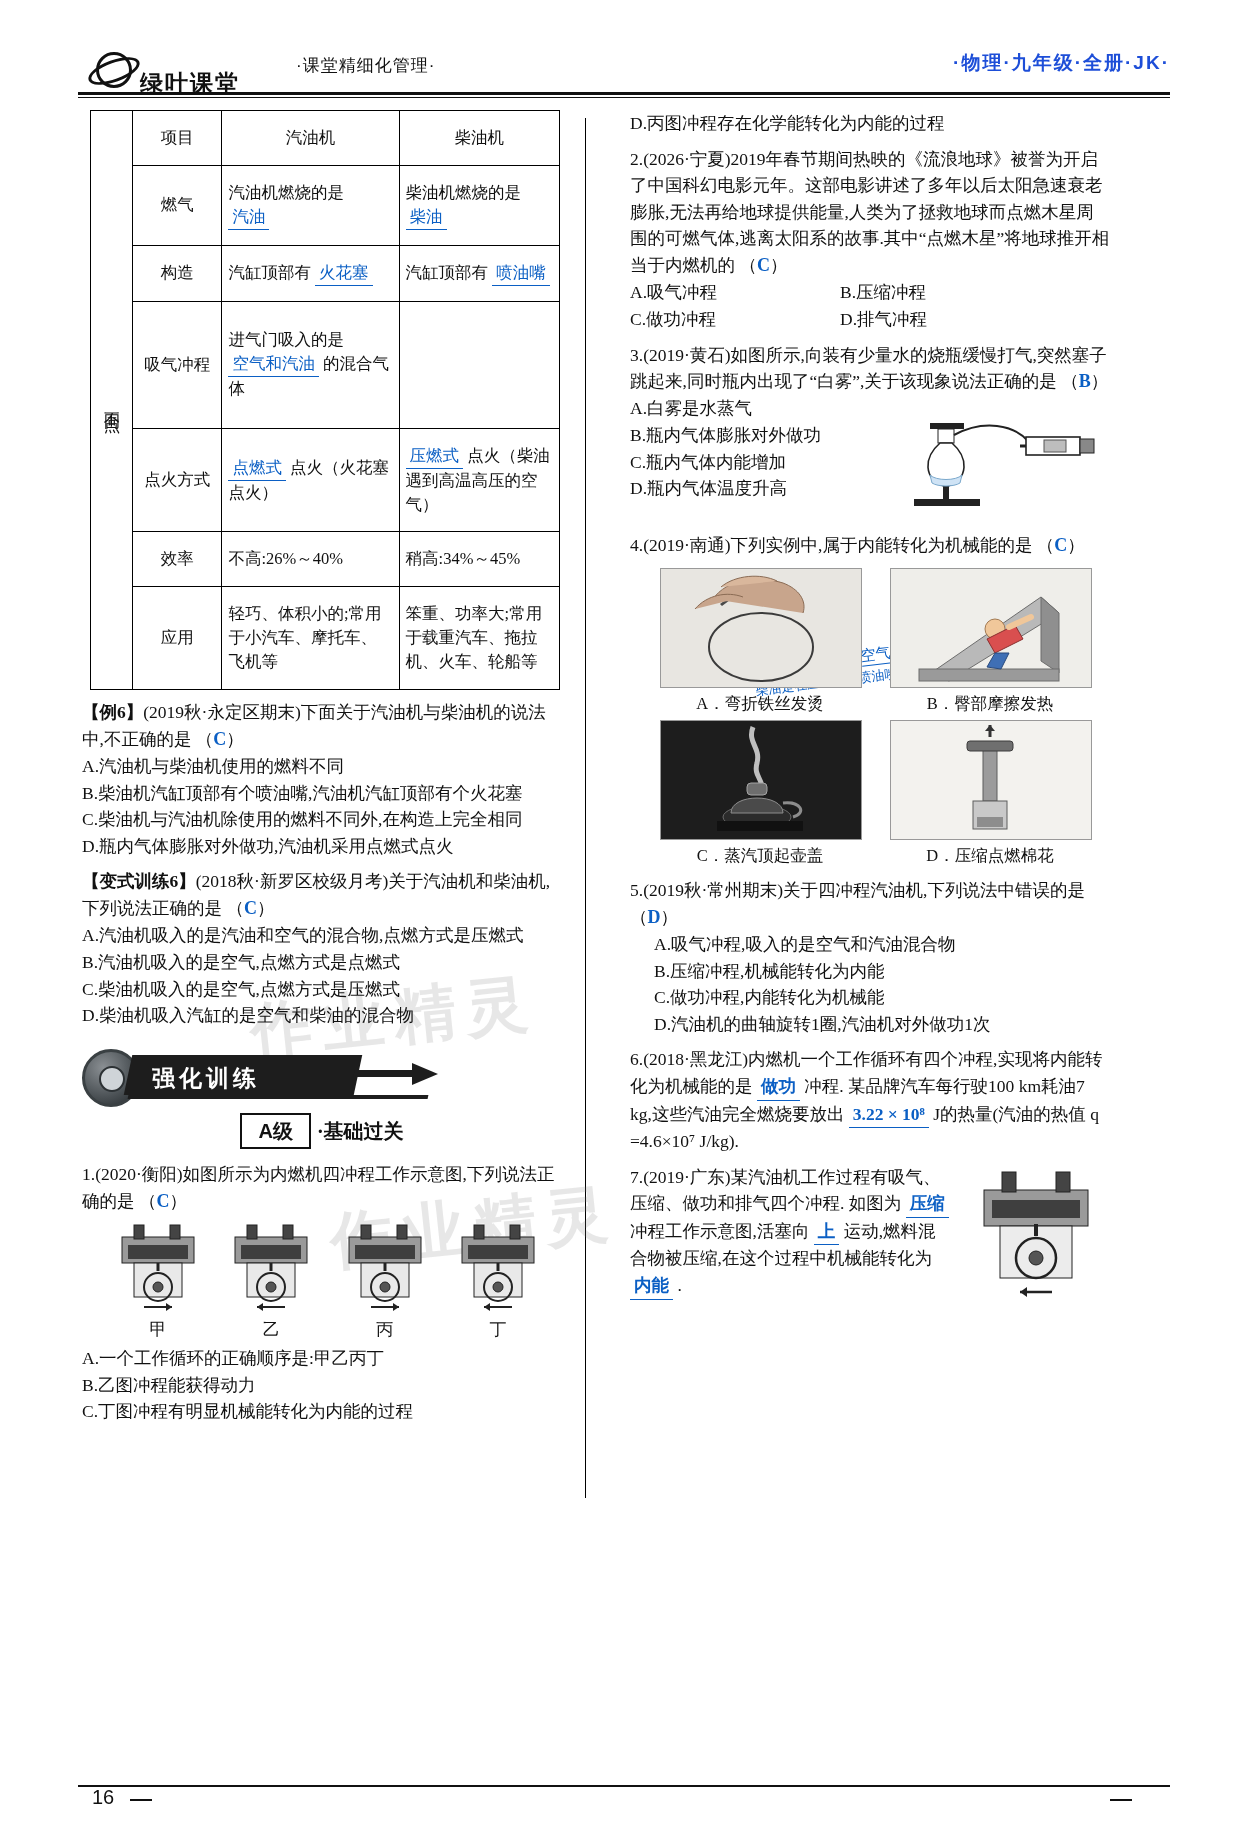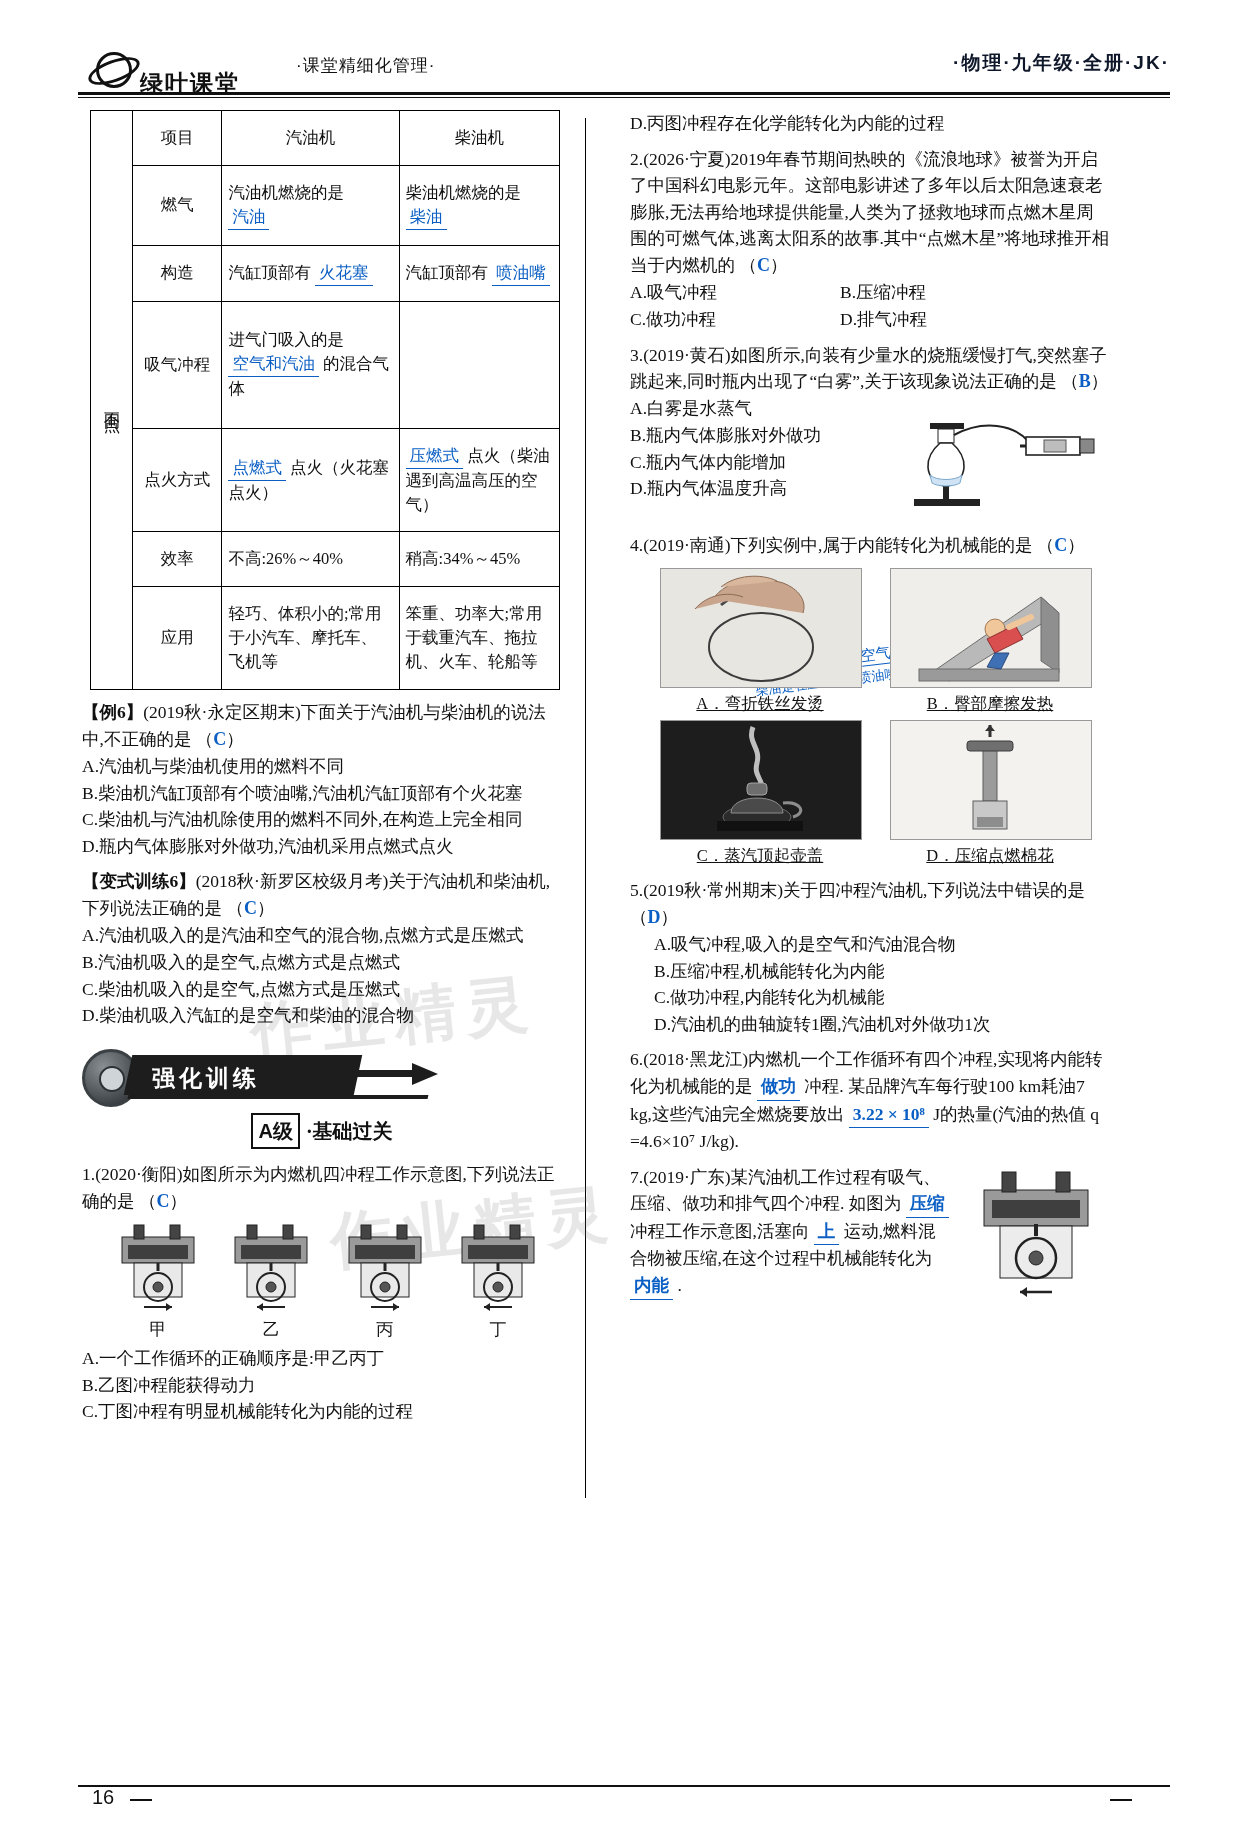--- a/index.html
+++ b/index.html
@@ -42,21 +42,21 @@
     font-weight:bold;font-size:23px;letter-spacing:2px;color:#111;margin-top:20px;
   }
   .subtitle{
     position:absolute;left:218px;top:14px;
     font-family:"Liberation Sans", sans-serif;
     font-size:17px;letter-spacing:1px;color:#111;
   }
   .hdr-right{
     position:absolute;right:0;top:10px;
     font-family:"Liberation Sans", sans-serif;
-    font-weight:bold;font-size:19px;letter-spacing:2px;color:#0f172a;
+    font-weight:bold;font-size:19px;letter-spacing:2px;color:#1d4ed8;
   }
   
   .col{
     position:absolute;top:110px;width:480px;
     font-size:17.5px;line-height:1.52;
   }
   .col-left{left:82px;}
   .col-right{left:630px;}
   .divider{
     position:absolute;left:585px;top:118px;width:1px;height:1380px;background:#000;
@@ -122,31 +122,31 @@
     position:absolute;left:58px;top:0;width:0;height:0;
     border-top:11px solid transparent;border-bottom:11px solid transparent;border-left:26px solid #1d1d1d;
   }
   .banner .underline{
     position:absolute;left:46px;top:48px;width:300px;height:4px;background:#1d1d1d;transform:skewX(-12deg);
   }
   .levelbar{
     text-align:center;margin:10px 0 12px 0;font-size:20px;font-weight:bold;
   }
   .levelbar .lv{
-    display:inline-block;border:2px solid #111;padding:1px 5px;margin-right:6px;font-family:"Liberation Sans",sans-serif;
+    display:inline-block;border:2px solid #111;padding:1px 16px;margin-right:6px;font-family:"Liberation Sans",sans-serif;
   }
   
   .engines{
     display:flex;justify-content:space-between;margin:8px 0 2px 26px;width:440px;
   }
   .eng{width:100px;}
   .eng svg{display:block;}
   .eng .lab{text-align:center;font-size:17px;margin-top:2px;}
   
-  .picgrid{margin:8px 0 4px 30px;width:430px;text-decoration:underline;}
+  .picgrid{margin:8px 0 4px 30px;width:430px;}
   .picrow{display:flex;justify-content:space-between;margin-bottom:4px;}
   .pic{width:200px;}
   .pic .frame{width:200px;height:118px;border:1px solid #999;overflow:hidden;position:relative;}
   .pic .cap{text-align:center;font-size:16.5px;margin-top:3px;}
   
   .flaskbox{position:absolute;right:6px;top:0;width:210px;height:120px;}
   
   .footer{
     position:absolute;left:0;bottom:26px;width:1250px;text-align:center;
   }

